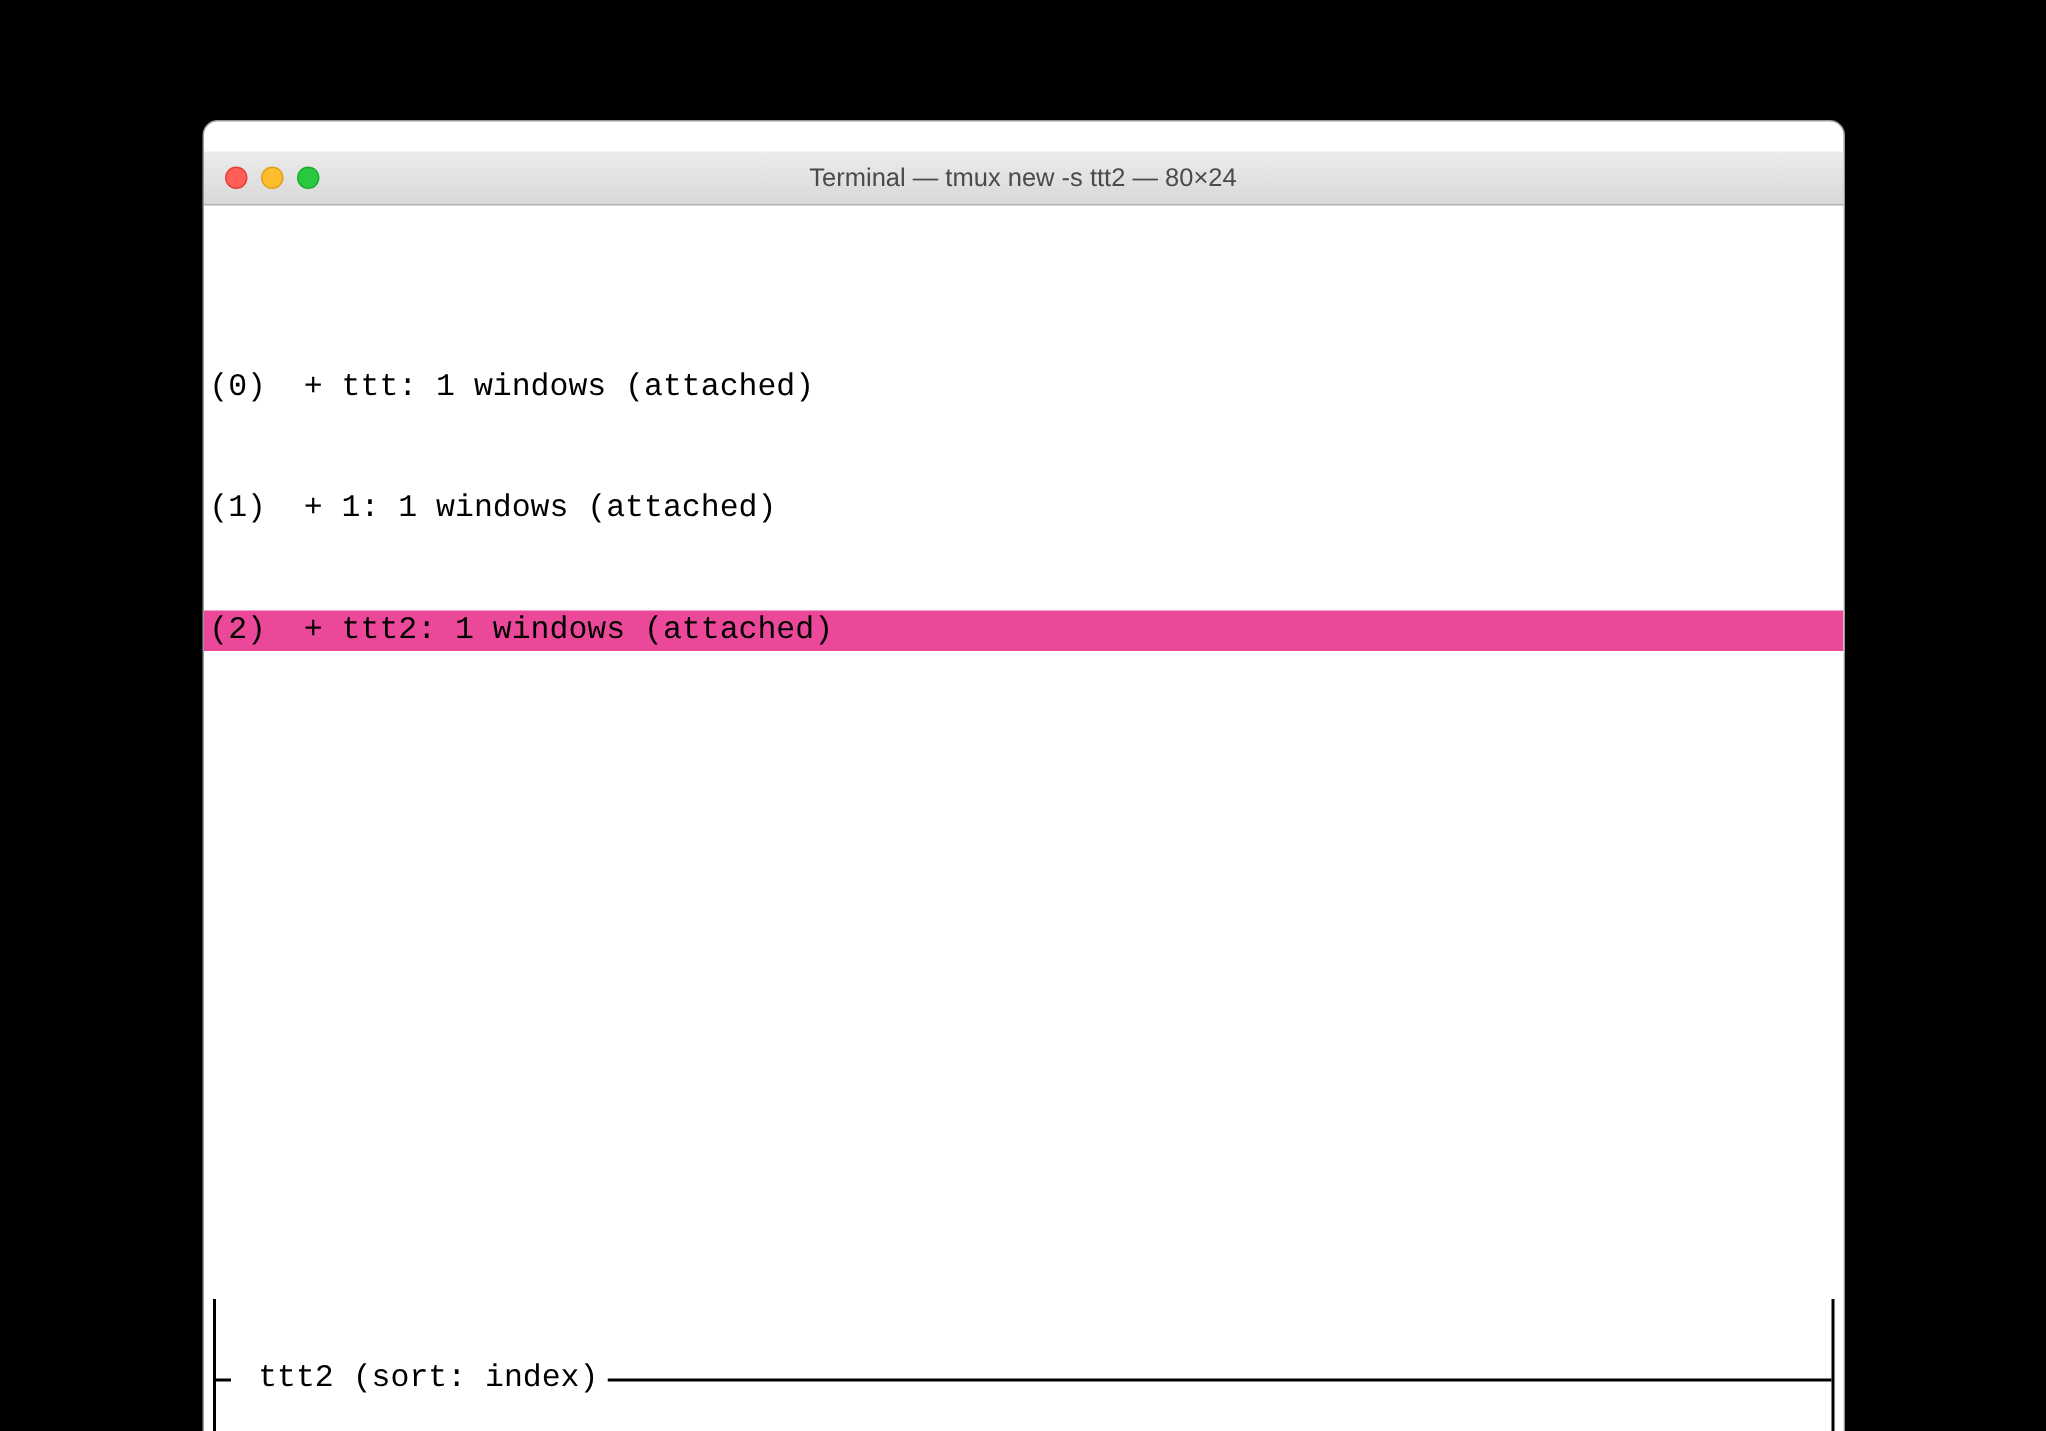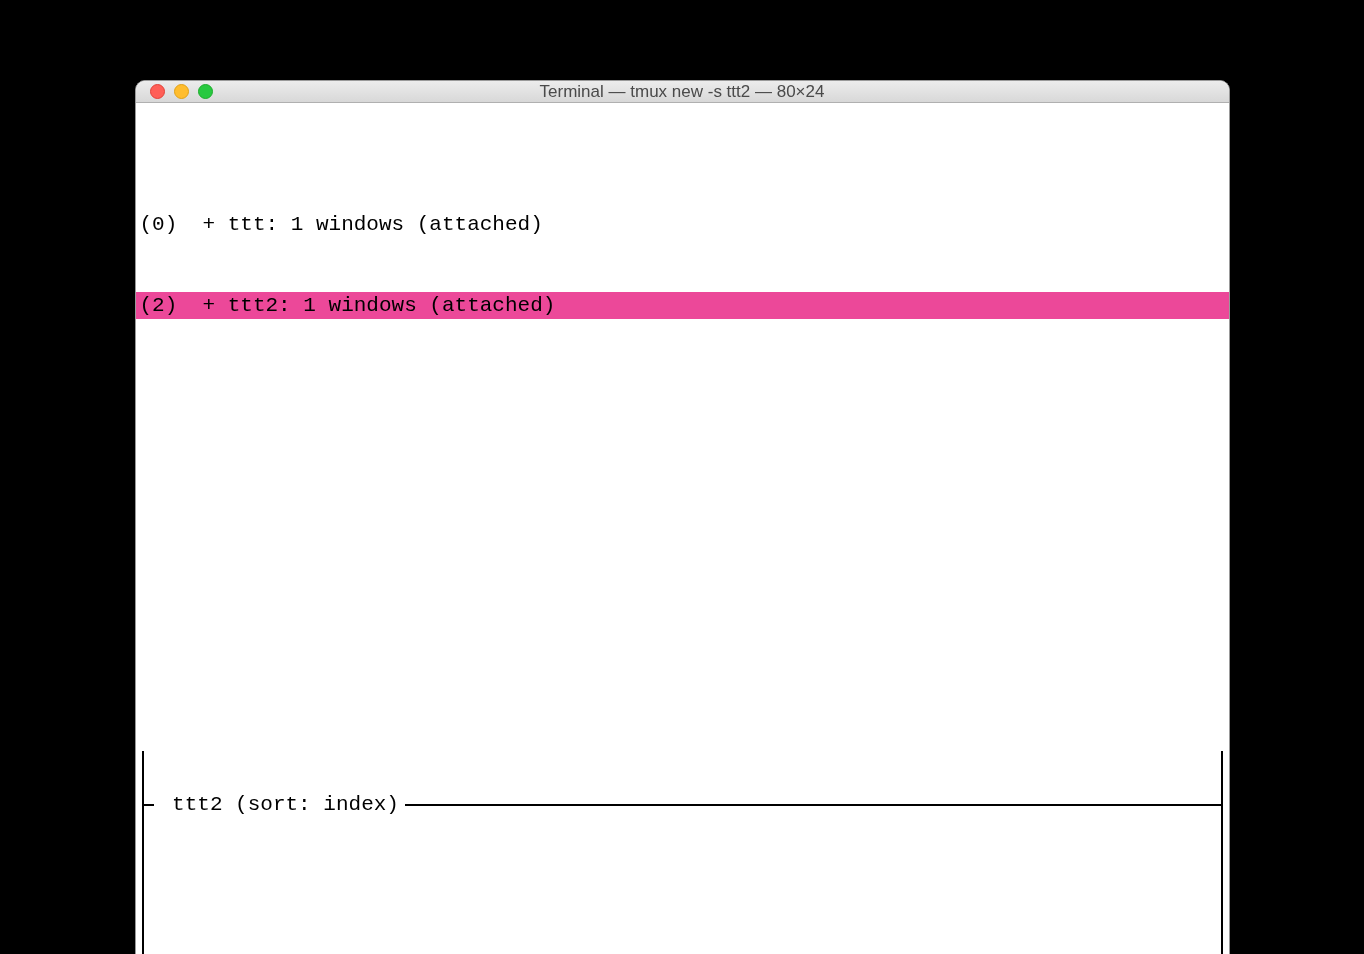--- a/index.html
+++ b/index.html
@@ -15,26 +15,27 @@
     }
     .window {
       width: 1095px;
       background: #fff;
       border-radius: 10px;
       box-shadow: 0 20px 50px rgba(0,0,0,0.6);
       overflow: hidden;
       border: 1px solid #999;
     }
     .titlebar {
-      height: 22px;
+      height: 36px;
       background: linear-gradient(#ececec, #d8d8d8);
       border-bottom: 1px solid #b0b0b0;
       display: flex;
       align-items: center;
       position: relative;
+      margin-top: 20px;
     }
     .traffic-lights {
       display: flex;
       gap: 9px;
       margin-left: 14px;
     }
     .traffic-light {
       width: 15px;
       height: 15px;
       border-radius: 50%;
@@ -108,20 +109,21 @@
       <div class="traffic-light tl-close"></div>
       <div class="traffic-light tl-min"></div>
       <div class="traffic-light tl-max"></div>
     </div>
     <div class="title">Terminal — tmux new -s ttt2 — 80×24</div>
   </div>
 
   <div class="terminal-body">
     <div>
       <div class="session-line">(0)  + ttt: 1 windows (attached)</div>
+      <div class="session-line">(1)  + 1: 1 windows (attached)</div>
       <div class="session-line selected">(2)  + ttt2: 1 windows (attached)</div>
     </div>
 
     <div class="blank-area"></div>
 
     <div class="preview-frame">
       <div class="preview-top">
         <div class="corner-left"></div>
         <span class="frame-label"> ttt2 (sort: index)</span>
         <div class="frame-hr"></div>

